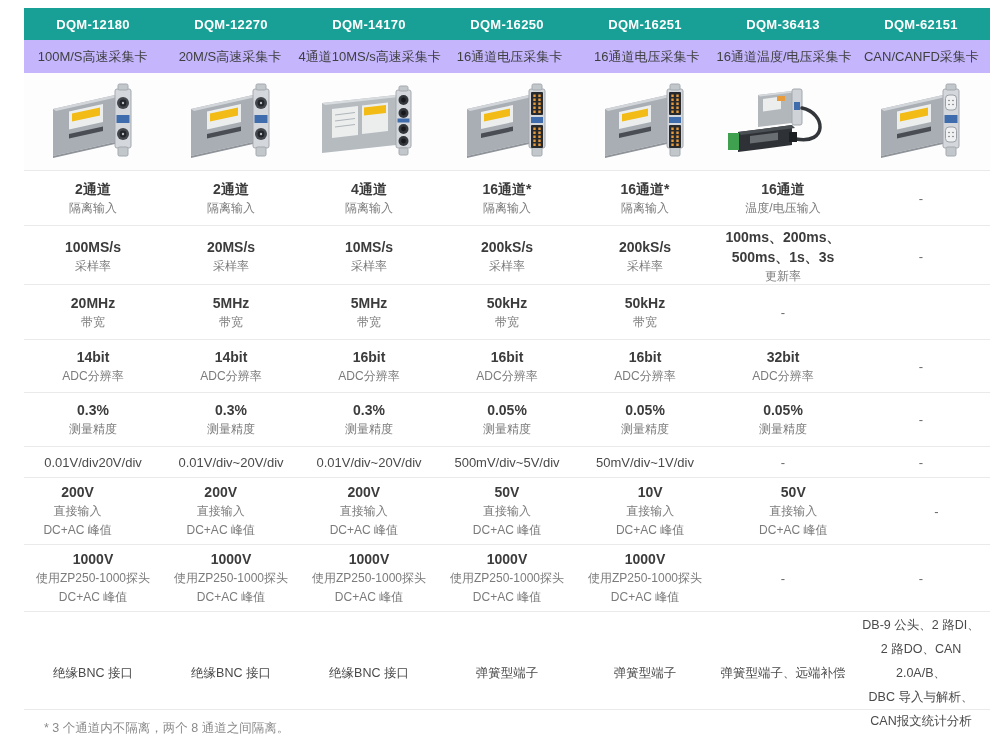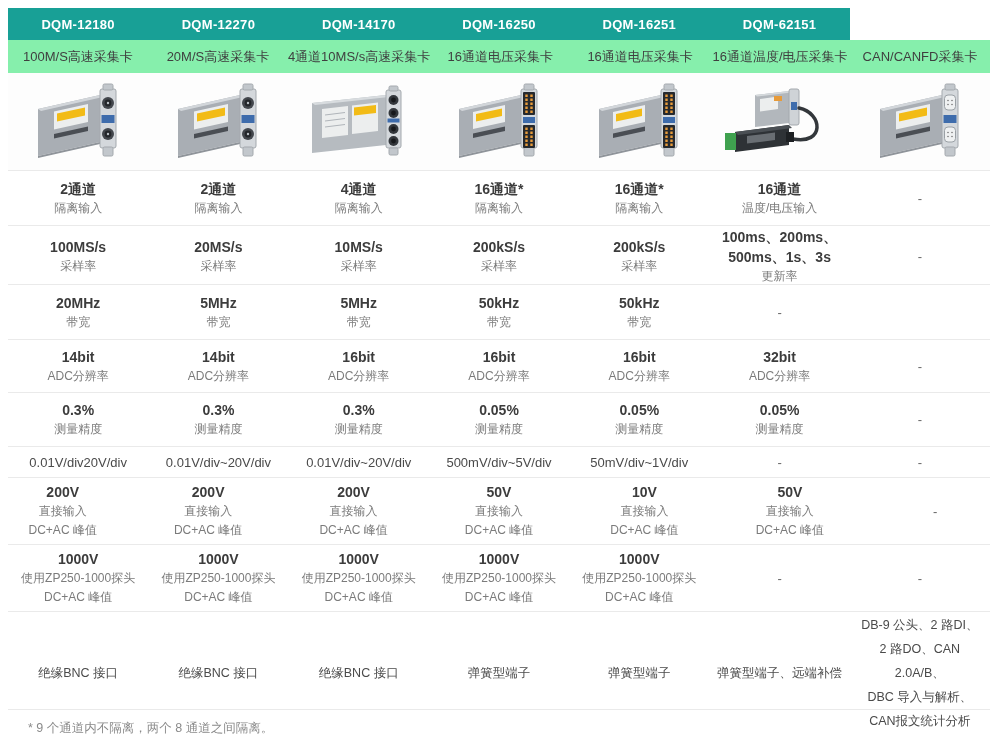--- a/index.html
+++ b/index.html
@@ -1,21 +1,21 @@
 <!DOCTYPE html>
 <html><head>
 <meta charset="utf-8">
 <style>
   html,body{margin:0;padding:0;background:#ffffff;}
   body{width:1000px;height:746px;font-family:"Liberation Sans","DejaVu Sans",sans-serif;overflow:hidden;}
-  .page{padding:8px 10px 0 8px;box-sizing:border-box;width:1000px;}
+  .page{padding:8px 10px 0 24px;box-sizing:border-box;width:1000px;}
   .grid-row{display:grid;grid-template-columns:repeat(7,1fr);}
   .model-cell{background:#18a096;color:#fff;font-weight:bold;font-size:13px;height:32px;
     display:flex;align-items:center;justify-content:center;letter-spacing:.3px;}
-  .subtitle-cell{background:#86efac;color:#3f3f3f;font-size:13px;height:33px;
+  .subtitle-cell{background:#c4b5fd;color:#3f3f3f;font-size:13px;height:33px;
     display:flex;align-items:center;justify-content:center;white-space:nowrap;}
   .image-cell{height:97px;display:flex;align-items:center;justify-content:center;background:#fdfdfd;}
   .spec-row{border-top:1px solid #eaeaea;}
   .spec-cell{display:flex;flex-direction:column;align-items:center;justify-content:center;
     text-align:center;padding:1px 4px;box-sizing:border-box;}
   .val{font-weight:bold;color:#3c3c3c;font-size:14px;line-height:20px;}
   .sub{color:#7b7b7b;font-size:12px;line-height:19px;}
   .plain{color:#4a4a4a;font-size:13px;line-height:21px;}
   .dash{color:#666;font-size:13px;}
   [data-row="channels"]{height:54px;}
@@ -35,20 +35,21 @@
 </head>
 <body>
 
 <div class="page">
   <div class="grid-row">
       <div class="model-cell">DQM-12180</div>
       <div class="model-cell">DQM-12270</div>
       <div class="model-cell">DQM-14170</div>
       <div class="model-cell">DQM-16250</div>
       <div class="model-cell">DQM-16251</div>
+      <div class="model-cell">DQM-36413</div>
       <div class="model-cell">DQM-62151</div>
     </div>
   <div class="grid-row">
       <div class="subtitle-cell">100M/S高速采集卡</div>
       <div class="subtitle-cell">20M/S高速采集卡</div>
       <div class="subtitle-cell">4通道10MS/s高速采集卡</div>
       <div class="subtitle-cell">16通道电压采集卡</div>
       <div class="subtitle-cell">16通道电压采集卡</div>
       <div class="subtitle-cell">16通道温度/电压采集卡</div>
       <div class="subtitle-cell">CAN/CANFD采集卡</div>
@@ -454,15 +455,15 @@
         </div>
         <div class="spec-cell multi">
           <div class="plain">DB-9 公头、2 路DI、</div>
           <div class="plain">2 路DO、CAN 2.0A/B、</div>
           <div class="plain">DBC 导入与解析、</div>
           <div class="plain">CAN报文统计分析</div>
         </div>
       </div>
     </div>
   <div class="footnote-row">
-    <span>* 9 个通道内不隔离，两个 8 通道之间隔离。</span>
+    <span>* 3 个通道内不隔离，两个 8 通道之间隔离。</span>
   </div>
 </div>
 
 </body></html>

